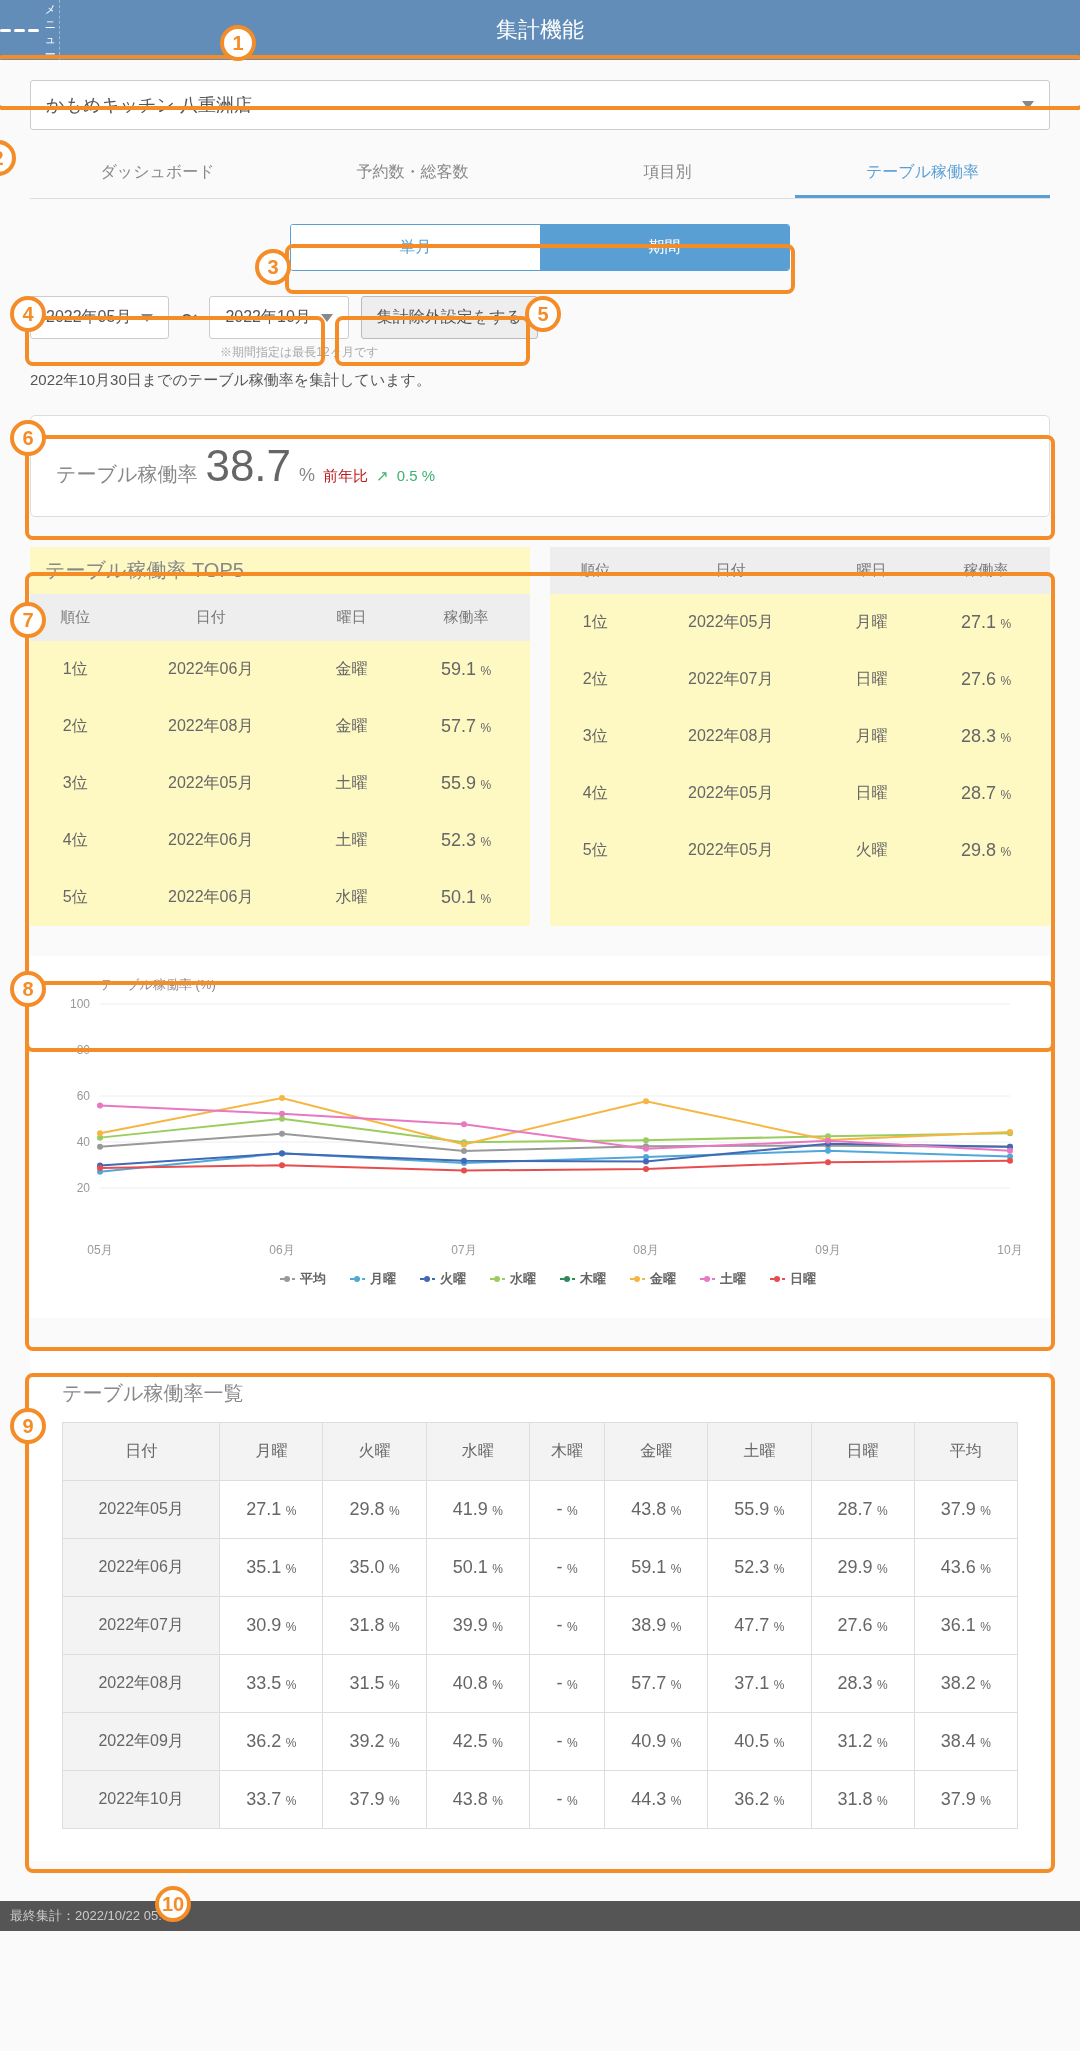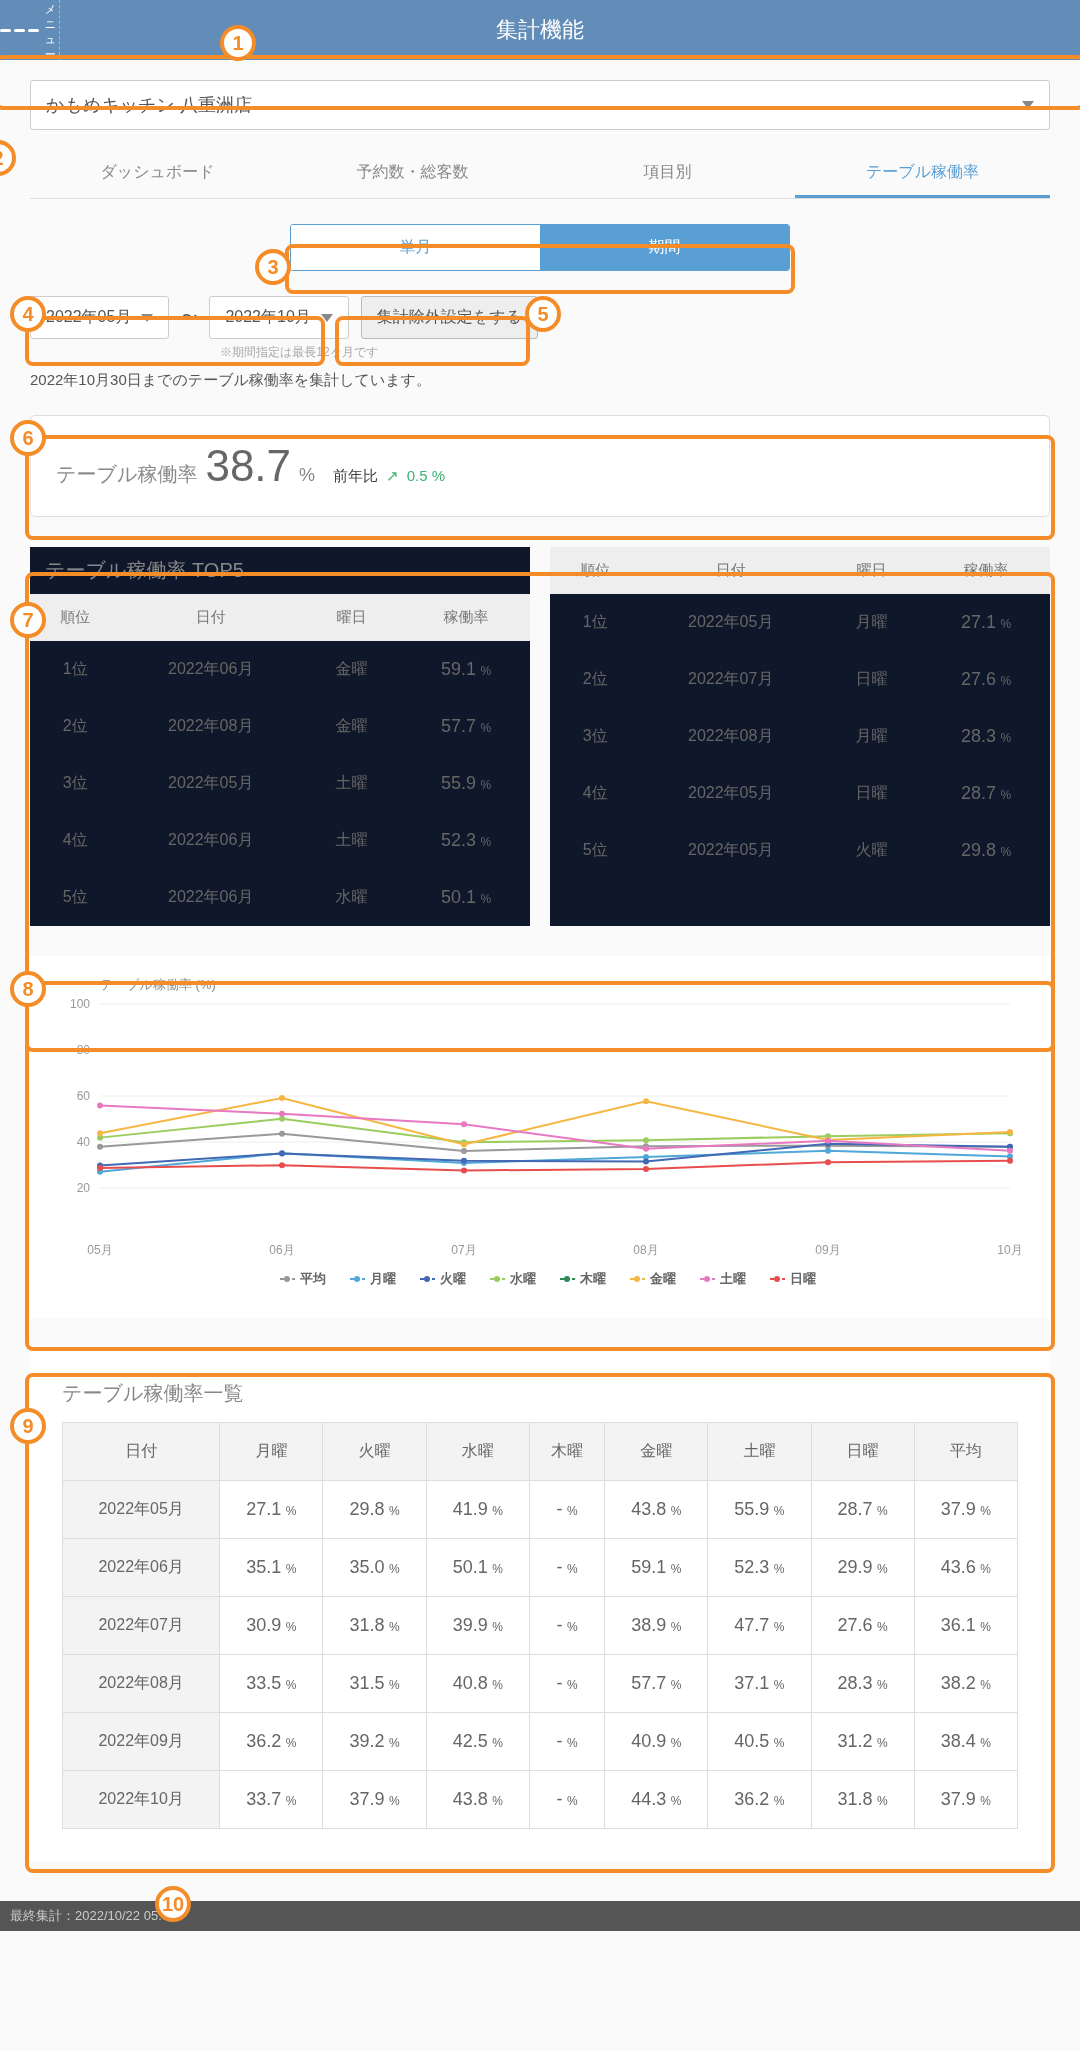--- a/index.html
+++ b/index.html
@@ -20,24 +20,24 @@
 .period-btn.active { background: #5a9fd4; color: #fff; }
 .date-row { display: flex; align-items: center; gap: 12px; margin-top: 25px; }
 .date-sel { background: #fff; border: 1px solid #ccc; border-radius: 3px; padding: 10px 15px; font-size: 16px; display: flex; align-items: center; gap: 10px; cursor: pointer; }
 .excl-btn { background: #eee; border: 1px solid #bbb; border-radius: 3px; padding: 10px 15px; font-size: 16px; cursor: pointer; }
 .note { font-size: 12px; color: #aaa; margin-left: 190px; margin-top: 5px; }
 .note2 { font-size: 15px; margin-top: 10px; }
 .kpi { background: #fff; border: 1px solid #ddd; border-radius: 5px; padding: 25px; margin-top: 25px; display: flex; align-items: baseline; gap: 8px; }
 .kpi-label { font-size: 20px; color: #888; }
 .kpi-val { font-size: 44px; color: #666; }
 .kpi-unit { font-size: 18px; color: #888; }
-.yoy-label { font-size: 15px; color: #404040; margin-left: 10px; }
+.yoy-label { font-size: 15px; color: #b91c1c; margin-left: 0; }
 .yoy-up { color: #3cb371; font-size: 15px; }
 .rank-row { display: flex; gap: 20px; margin-top: 30px; }
-.rank-box { flex: 1; background: #0f172a; }
+.rank-box { flex: 1; background: #fef9c3; }
 .rank-title { font-size: 20px; color: #888; padding: 10px 15px; }
 .rank-table { width: 100%; border-collapse: collapse; }
 .rank-table th { background: #eee; padding: 14px; font-size: 15px; color: #777; font-weight: 400; }
 .rank-table td { padding: 18px; text-align: center; font-size: 16px; color: #666; border-bottom: 0; }
 .chart-box { background: #fff; margin-top: 30px; padding: 20px; }
 .chart-title { font-size: 13px; color: #888; margin-left: 50px; }
 .list-box { background: #fff; margin-top: 30px; padding: 32px; }
 .list-title { font-size: 20px; color: #888; margin-bottom: 15px; }
 .list-table { width: 100%; border-collapse: collapse; }
 .list-table th, .list-table td { border: 1px solid #ddd; padding: 18px 8px; text-align: center; font-size: 16px; color: #666; }

